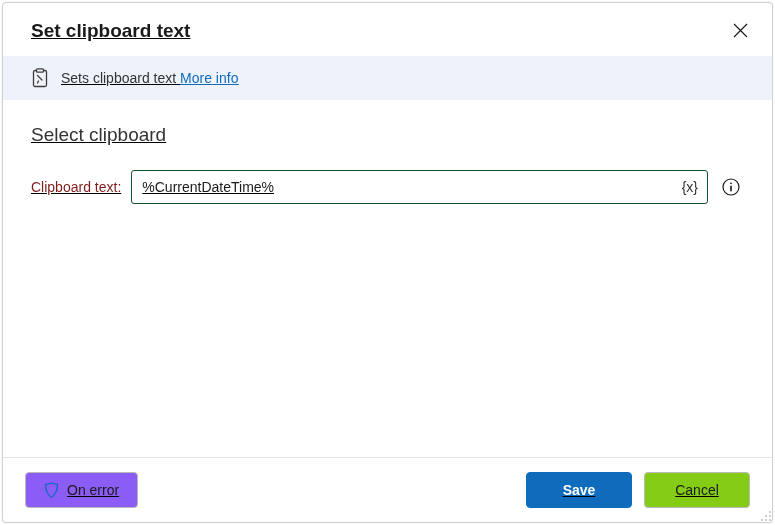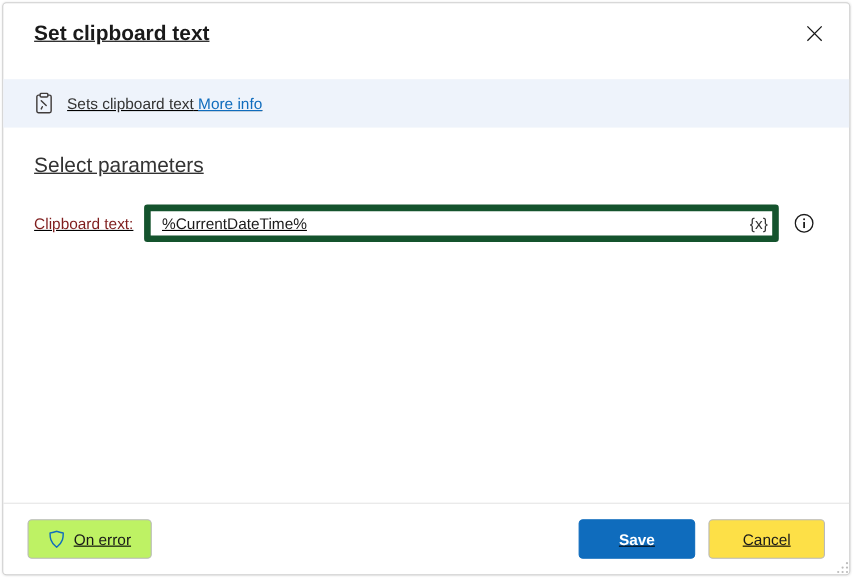--- a/index.html
+++ b/index.html
@@ -43,21 +43,20 @@
       justify-content: center;
     }
     .info-bar {
       background: #eef3fb;
       padding: 12px 28px;
       display: flex;
       align-items: center;
       gap: 12px;
       font-size: 14px;
       color: #333;
-      margin-top: 16px;
     }
     .info-link {
       color: #0f6cbd;
       text-decoration: underline;
       cursor: pointer;
     }
     .body {
       flex: 1;
       padding: 24px 28px;
     }
@@ -79,21 +78,21 @@
     }
     .input-wrap {
       flex: 1;
       position: relative;
       display: flex;
       align-items: center;
     }
     .param-input {
       width: 100%;
       height: 34px;
-      border: 6px solid #14532d;
+      border: 1px solid #14532d;
       border-radius: 3px;
       padding: 6px 36px 6px 10px;
       font-size: 14px;
       font-family: inherit;
       color: #1a1a1a;
     }
     .var-btn {
       position: absolute;
       right: 6px;
       top: 50%;
@@ -128,34 +127,34 @@
       padding: 0 18px;
       border-radius: 4px;
       font-size: 14px;
       font-family: inherit;
       cursor: pointer;
       display: inline-flex;
       align-items: center;
       gap: 8px;
     }
     .btn-default {
-      background: #bef264;
+      background: #8b5cf6;
       border: 1px solid #b9b9b9;
       color: #1a1a1a;
     }
     .btn-primary {
       background: #0f6cbd;
       border: 1px solid #0f6cbd;
       color: #fff;
       font-weight: 600;
       min-width: 106px;
       justify-content: center;
     }
     .btn-secondary {
-      background: #fde047;
+      background: #84cc16;
       border: 1px solid #b9b9b9;
       color: #1a1a1a;
       min-width: 106px;
       justify-content: center;
     }
     .footer-right { display: flex; gap: 12px; padding-left: 24px; }
     .resize-handle {
       position: absolute;
       right: 2px;
       bottom: 2px;
@@ -184,21 +183,21 @@
       <rect x="5.5" y="0.8" width="7" height="3.4" rx="1" fill="#eef3fb" stroke="#403c3b" stroke-width="1.3"></rect>
       <path d="M6.5 7.5 L11 12 M6.5 15 L7.5 13" stroke="#403c3b" stroke-width="1.3" fill="none" stroke-linecap="round"></path>
     </svg>
     <span>
       <span>Sets clipboard text</span>
       <a class="info-link">More info</a>
     </span>
   </div>
 
   <div class="body">
-    <div class="section-title">Select parameters</div>
+    <div class="section-title">Select clipboard</div>
 
     <div class="param-row">
       <label class="param-label">Clipboard text:</label>
       <div class="input-wrap">
         <input type="text" class="param-input" value="%CurrentDateTime%" style="">
         <button class="var-btn">{x}</button>
       </div>
       <button class="info-btn">
         <svg width="18" height="18" viewBox="0 0 18 18">
           <circle cx="9" cy="9" r="8" fill="none" stroke="#1a1a1a" stroke-width="1.2"></circle>

